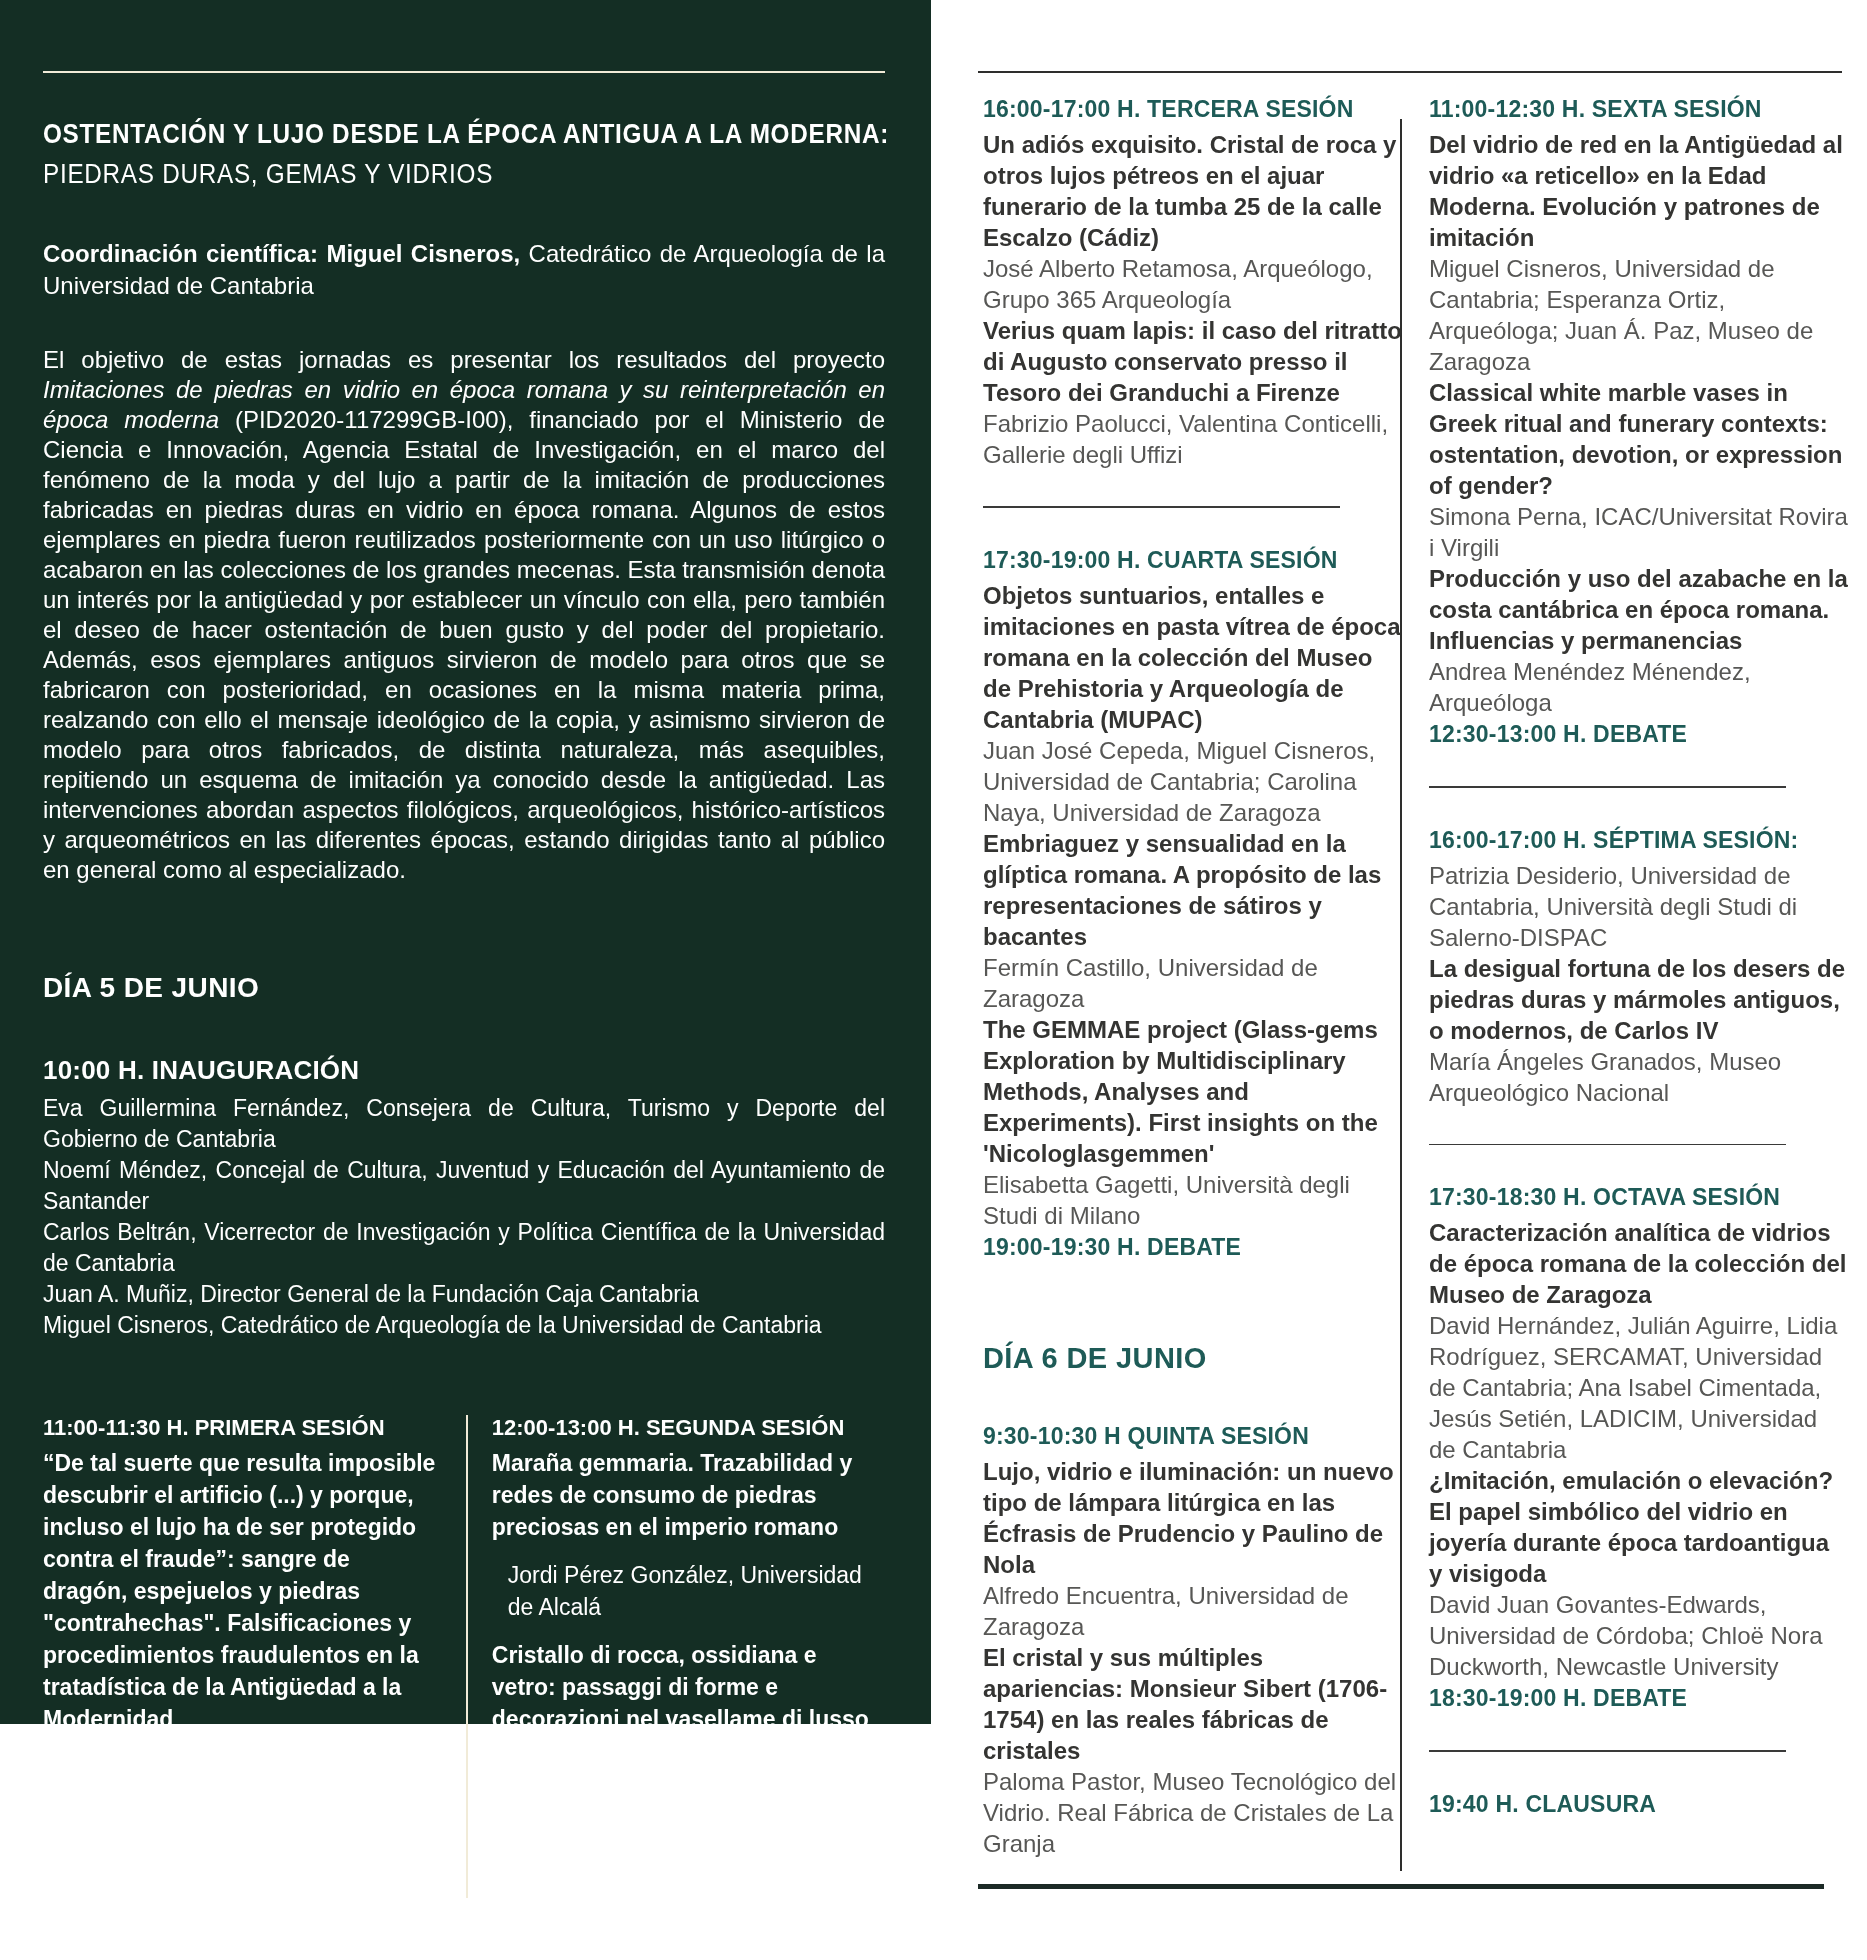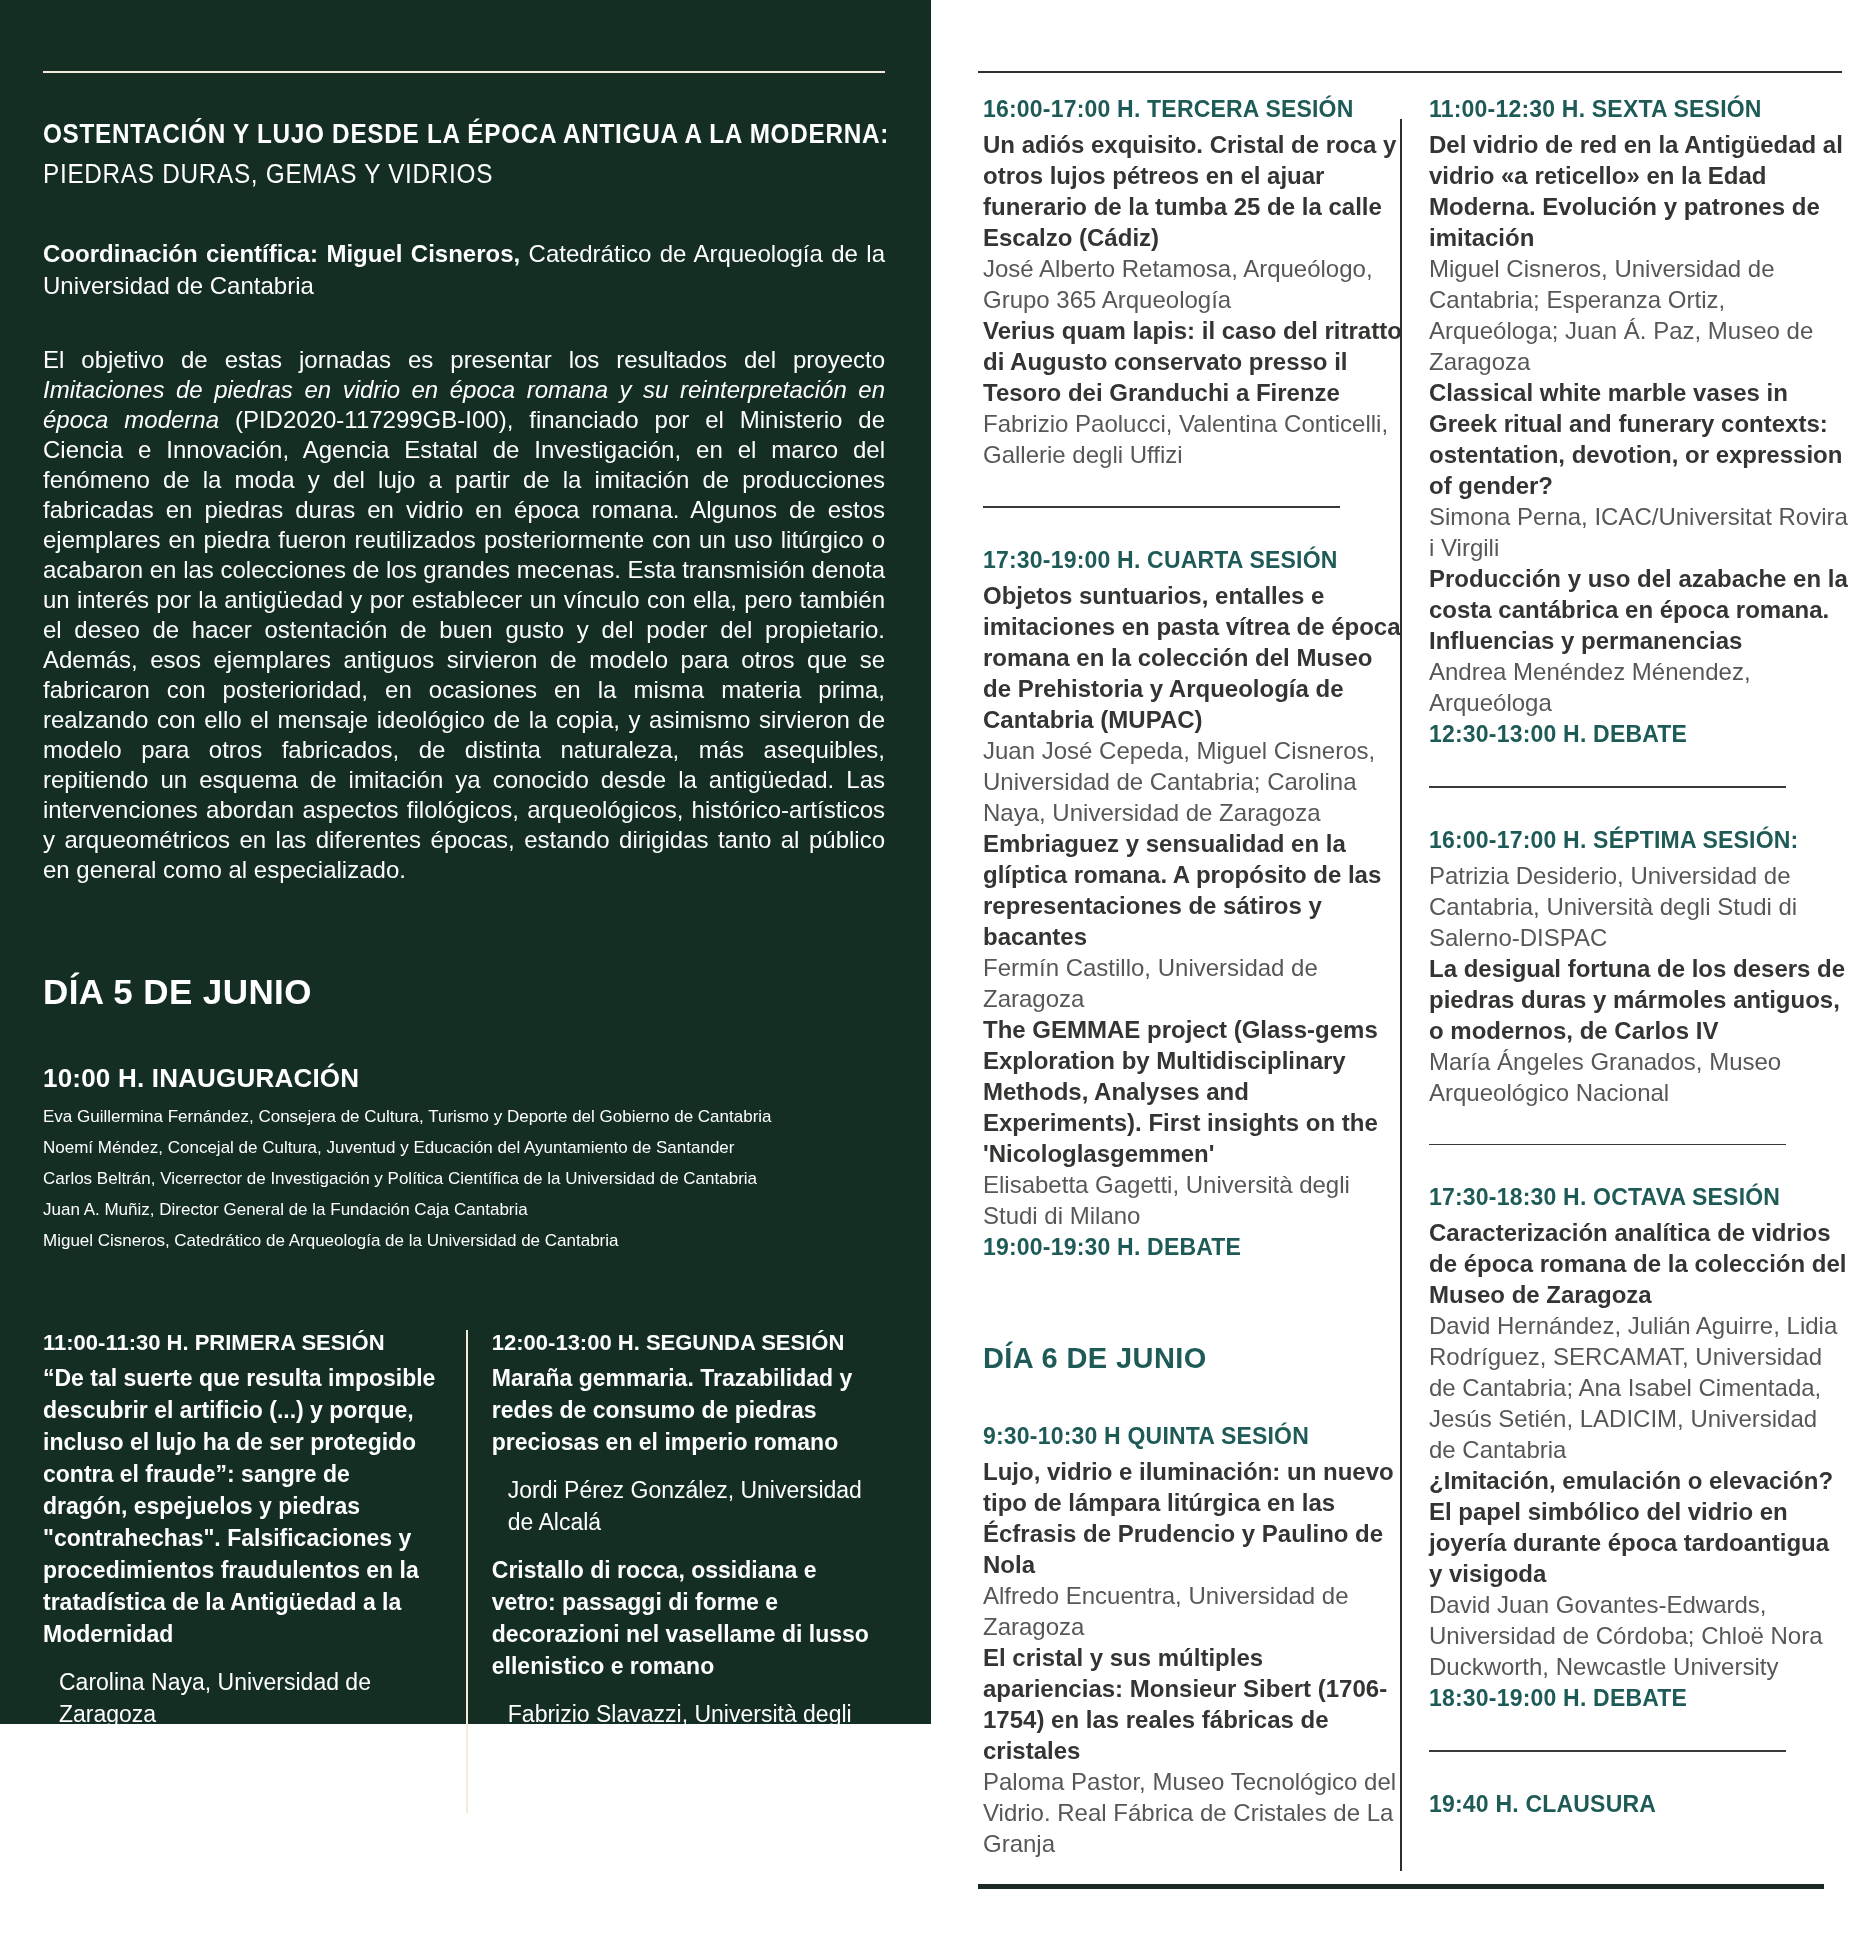--- a/index.html
+++ b/index.html
@@ -9,24 +9,24 @@
   
   .left-panel{position:absolute;left:0;top:0;width:931px;height:1724px;background:#142e24;color:#ffffff;}
   .left-inner{padding:0 46px 0 43px;}
   .rule-cream{height:2.4px;background:#f1ebd8;margin-top:71px;}
   .tline{transform:scaleX(0.9);transform-origin:left center;white-space:nowrap;width:932px;}
   .main-title{margin-top:41px;font-weight:700;font-size:27px;line-height:40px;letter-spacing:0.8px;}
   .sub-title{font-weight:400;font-size:27px;line-height:40px;letter-spacing:0.8px;}
   .coordination{margin:44px 0 0 0;font-size:24px;line-height:32px;text-align:justify;}
   .coordination .b{font-weight:700;}
   .intro{margin:43px 0 0 0;font-size:24px;line-height:30px;text-align:justify;}
-  .day-heading-left{margin:87px 0 0 0;font-size:35px;font-weight:700;letter-spacing:0.4px;}
+  .day-heading-left{margin:87px 0 0 0;font-size:28px;font-weight:700;letter-spacing:0.4px;}
   .inaug-heading{margin:51px 0 0 0;font-size:26px;font-weight:700;letter-spacing:0.2px;}
   .people{margin-top:6.3px;}
-  .person{margin:0;font-size:17px;line-height:31px;text-align:justify;}
+  .person{margin:0;font-size:23px;line-height:31px;text-align:justify;}
   .left-cols{display:flex;margin-top:71px;align-items:stretch;}
   .lcol{width:399px;}
   .lcol-div{width:1.6px;background:#f1ebd8;margin:3.2px 24px 0 30px;}
   .on-dark .session-time{color:#ffffff;font-weight:700;font-size:22px;line-height:32px;margin:0 0 3.2px 0;white-space:nowrap;}
   .on-dark .talk-title{color:#ffffff;font-weight:700;font-size:23px;line-height:32px;margin:0;}
   .on-dark .speaker-line{color:#ffffff;font-weight:400;font-size:23px;line-height:32px;margin:16px;}
 
   
   .right-area{position:absolute;left:931px;top:0;width:936px;height:1960px;background:#ffffff;}
   .top-rule{position:absolute;left:47px;top:71px;width:864px;height:2.4px;background:#2e2e2d;}

